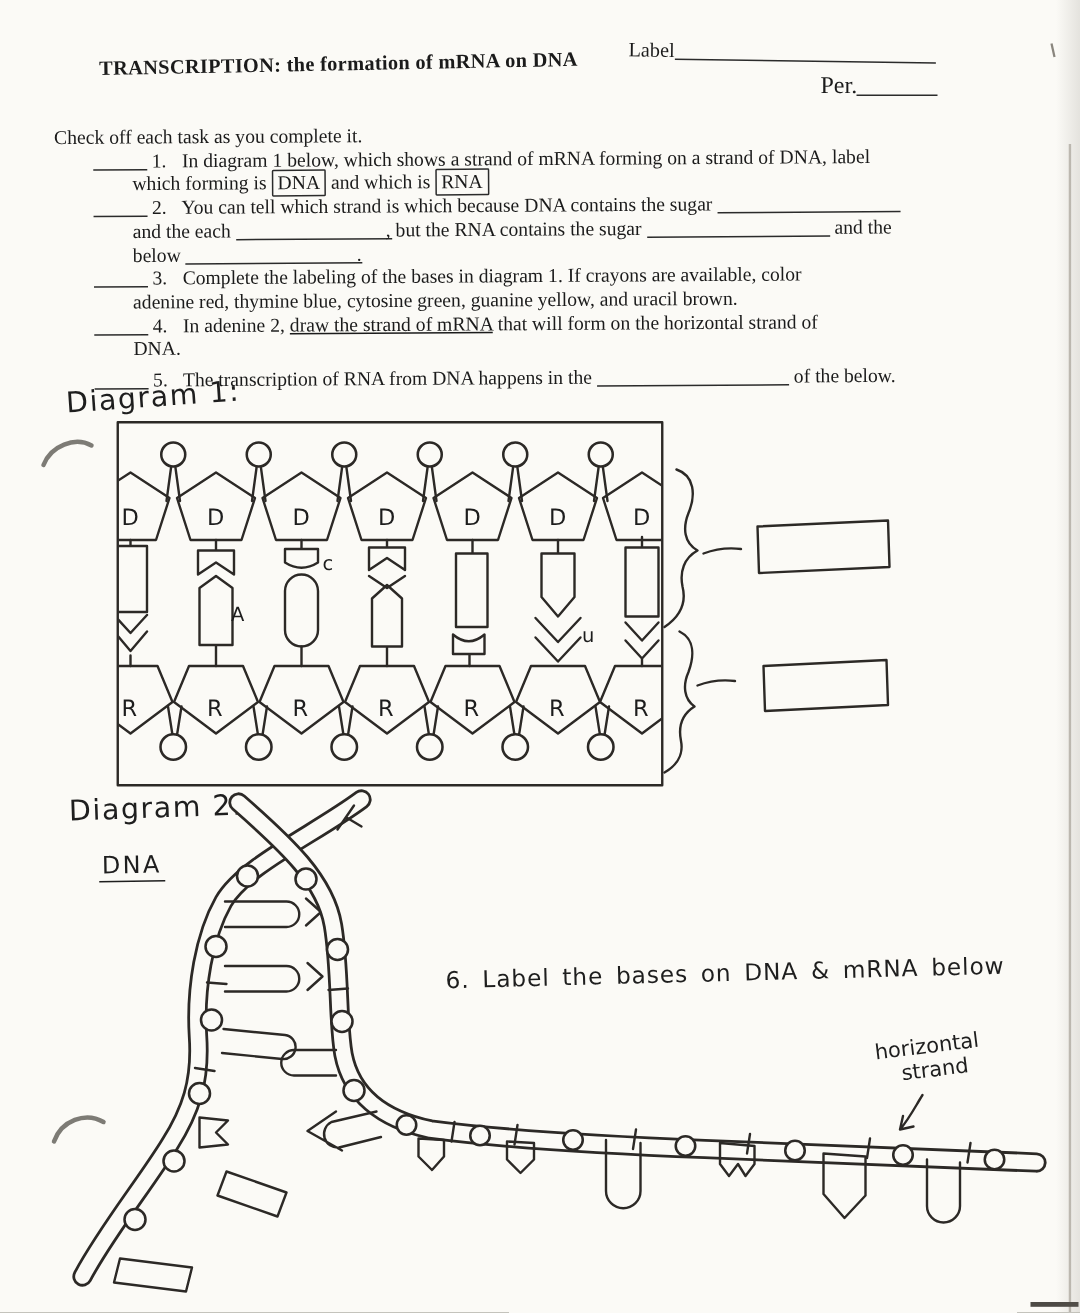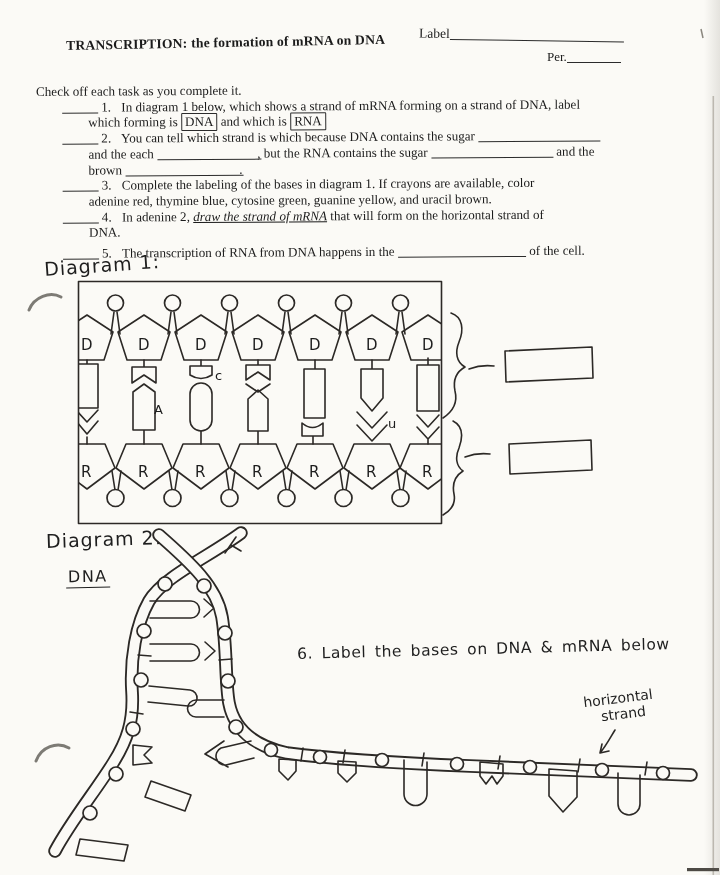--- a/index.html
+++ b/index.html
@@ -2,31 +2,31 @@
 <html><head>
 <meta charset="utf-8">
 <style>
   html,body{margin:0;padding:0;background:#9a978f;}
   .page{position:relative;width:720px;height:875px;margin:0 auto;background:#fbfaf6;
         font-family:"Liberation Serif",serif;color:#1b1b1b;overflow:hidden;}
   .abs{position:absolute;}
   .title{left:66px;top:38px;font-weight:bold;font-size:13.6px;letter-spacing:.2px;
          transform:rotate(-1.1deg);transform-origin:left top;}
   .namebox{left:419px;top:27px;font-size:13.5px;transform:rotate(.8deg);}
-  .perbox{left:547px;top:49px;font-size:13px;}
+  .perbox{left:547px;top:49px;font-size:16px;}
   .blank{display:inline-block;border-bottom:1.2px solid #2b2b2b;height:12px;vertical-align:-2px;}
   .tasks{left:36px;top:84px;width:660px;font-size:13.1px;line-height:15.7px;
          transform:rotate(-.35deg);transform-origin:left top;}
   .line{white-space:nowrap;}
   .start{padding-left:26px;}
   .cont{padding-left:52px;}
   .chk{width:36px;margin-right:3px;}
   .num{margin-right:7px;}
   .boxed{border:1.3px solid #2b2b2b;padding:0 3px 1px 3px;border-radius:1px;}
-  .us{text-decoration:underline;font-style:italic;}
+  .us{text-decoration:underline;}
   .tight{margin-left:-4px;}
   .gap{margin-top:5px;}
   .hand{font-family:"DejaVu Sans",sans-serif;color:#1e1e1e;}
   .d1label{left:44px;top:254px;font-size:19px;transform:rotate(-4deg);letter-spacing:1px;}
   .d2label{left:46px;top:528px;font-size:19px;transform:rotate(-2deg);letter-spacing:1px;}
   .dnalabel{left:66px;top:567px;font-size:16px;border-bottom:1.6px solid #1e1e1e;
             padding:0 2px 1px 2px;transform:rotate(-1deg);letter-spacing:1.5px;}
   .note6{left:297px;top:640px;font-size:15.5px;transform:rotate(-1.5deg);
          letter-spacing:.6px;word-spacing:3px;}
   .hstr{left:584px;top:690px;font-size:14px;transform:rotate(-7deg);line-height:16px;}
@@ -75,21 +75,21 @@
       <span>You can tell which strand is which because DNA contains the sugar</span>
       <span class="blank" style="width:122px"></span>
     </div>
     <div class="line cont">
       <span>and the each</span>
       <span class="blank" style="width:104px"></span><span class="tight">, but the RNA contains the sugar</span>
       <span class="blank" style="width:122px"></span>
       <span>and the</span>
     </div>
     <div class="line cont">
-      <span>brown</span>
+      <span>below</span>
       <span class="blank" style="width:118px"></span><span class="tight">.</span>
     </div>
 
     <div class="line start">
       <span class="blank chk"></span><span class="num">3.</span>
       <span>Complete the labeling of the bases in diagram 1.  If crayons are available, color</span>
     </div>
     <div class="line cont">adenine red, thymine blue, cytosine green, guanine yellow, and uracil brown.</div>
 
     <div class="line start">
@@ -97,21 +97,21 @@
       <span>In adenine 2,</span>
       <span class="us">draw the strand of mRNA</span>
       <span>that will form on the horizontal strand of</span>
     </div>
     <div class="line cont">DNA.</div>
 
     <div class="line start gap">
       <span class="blank chk"></span><span class="num">5.</span>
       <span>The transcription of RNA from DNA happens in the</span>
       <span class="blank" style="width:128px"></span>
-      <span>of the cell.</span>
+      <span>of the below.</span>
     </div>
   </div>
 
   <div class="abs hand d1label">Diagram 1:</div>
   <div class="abs hand d2label">Diagram 2:</div>
   <div class="abs hand dnalabel">DNA</div>
   <div class="abs hand note6">6. Label the bases on DNA &amp; mRNA below</div>
   <div class="abs hand hstr">
     <span>horizontal</span>
     <span class="l2">strand</span>

